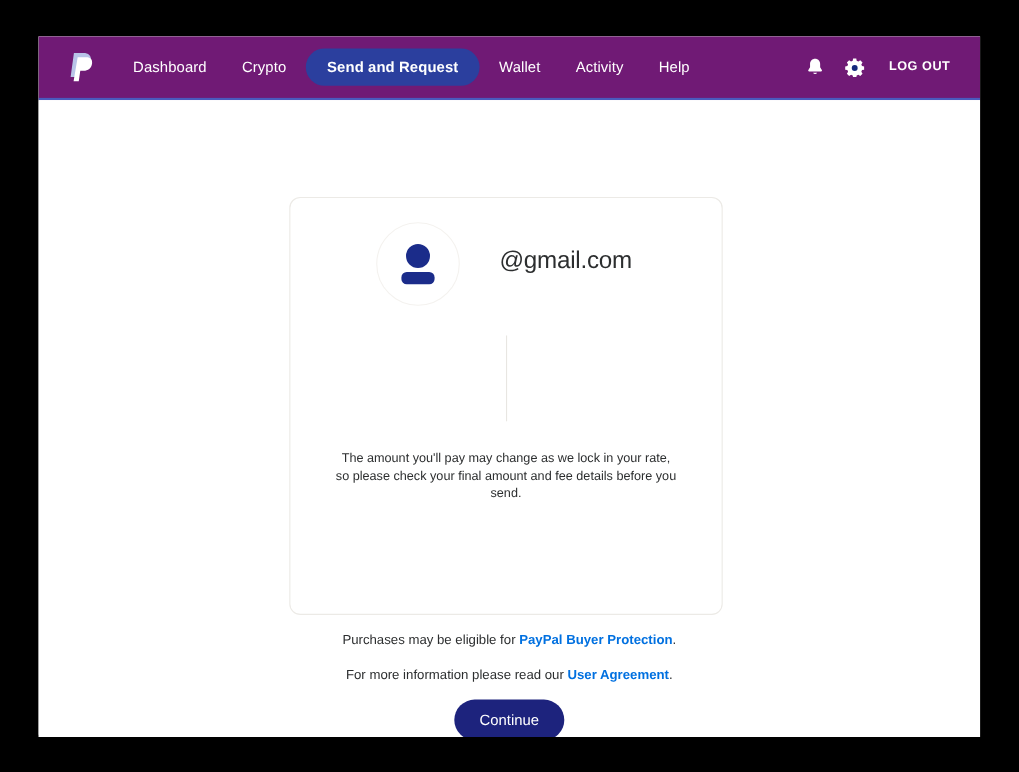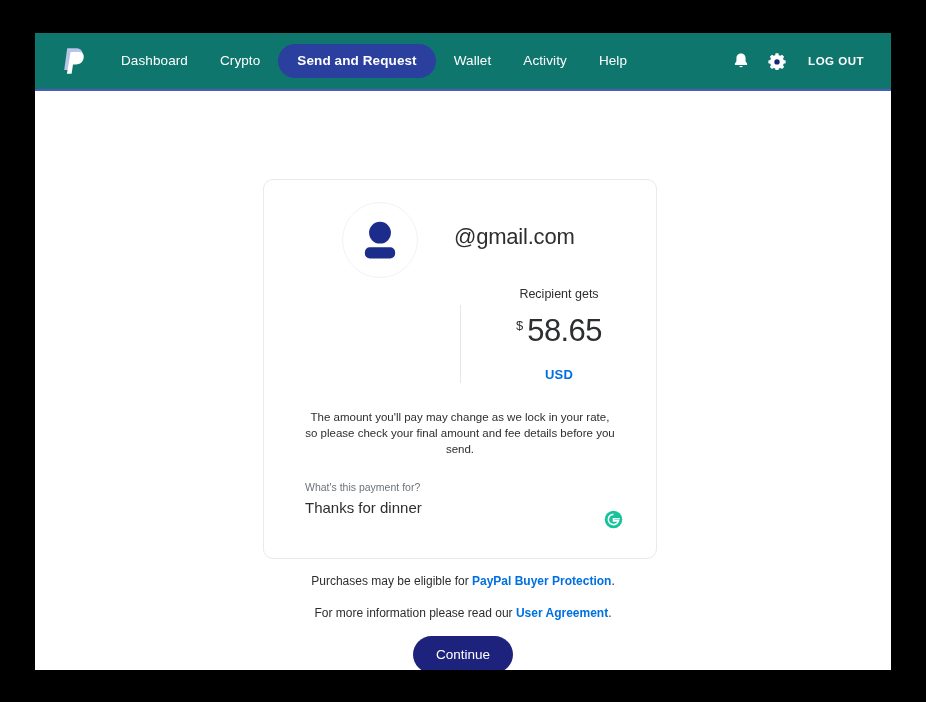--- a/index.html
+++ b/index.html
@@ -23,21 +23,21 @@
     width: 856px;
     height: 637px;
     background: #ffffff;
     overflow: hidden;
   }
 
   
   #navbar {
     position: relative;
     height: 58px;
-    background: #0f766e;
+    background: #701a75;
     border-bottom: 2px solid #4a5bbd;
     display: flex;
     align-items: center;
     box-sizing: border-box;
   }
   #pp-logo {
     margin-left: 27px;
     margin-right: 17px;
     width: 26px;
     height: 30px;
@@ -329,42 +329,26 @@
             <rect x="22.5" y="45.5" width="31" height="11.5" rx="5.0" fill="#1b2c8a"></rect>
           </svg>
         </div>
         <div id="recipient-email">@gmail.com</div>
       </div>
 
       <div id="amounts">
         <div id="amount-divider"></div>
 
 
-        <div class="amt-col" id="col-recv">
-          <div class="amt-label">Recipient gets</div>
-          <div class="amt-value-row">
-            <span class="amt-symbol">$</span>
-            <span class="amt-number">58.65</span>
-          </div>
-          <span class="amt-currency">USD</span>
-        </div>
       </div>
 
       <div id="conversion">
         <div id="conv-note">The amount you'll pay may change as we lock in your rate, so please check your final amount and fee details before you send.</div>
       </div>
 
-      <div id="note-block">
-        <div id="note-label">What's this payment for?</div>
-        <div id="note-value">Thanks for dinner</div>
-        <svg id="grammarly-icon" viewBox="0 0 20 20">
-          <circle cx="10" cy="10" r="9.2" fill="#15c39a"></circle>
-          <path d="M10 4.6a5.4 5.4 0 1 0 5.2 6.8h-5.2V9.2h6.6" fill="none" stroke="#ffffff" stroke-width="1.7"></path>
-        </svg>
-      </div>
     </div>
 
     <div class="legal-line" id="legal-2">
       <span>For more information please read our </span><a class="legal-link">User Agreement</a><span>.</span>
     </div>
     <div class="legal-line" id="legal-1">
       <span>Purchases may be eligible for </span><a class="legal-link">PayPal Buyer Protection</a><span>.</span>
     </div>
 
     <button id="continue-button">Continue</button>

